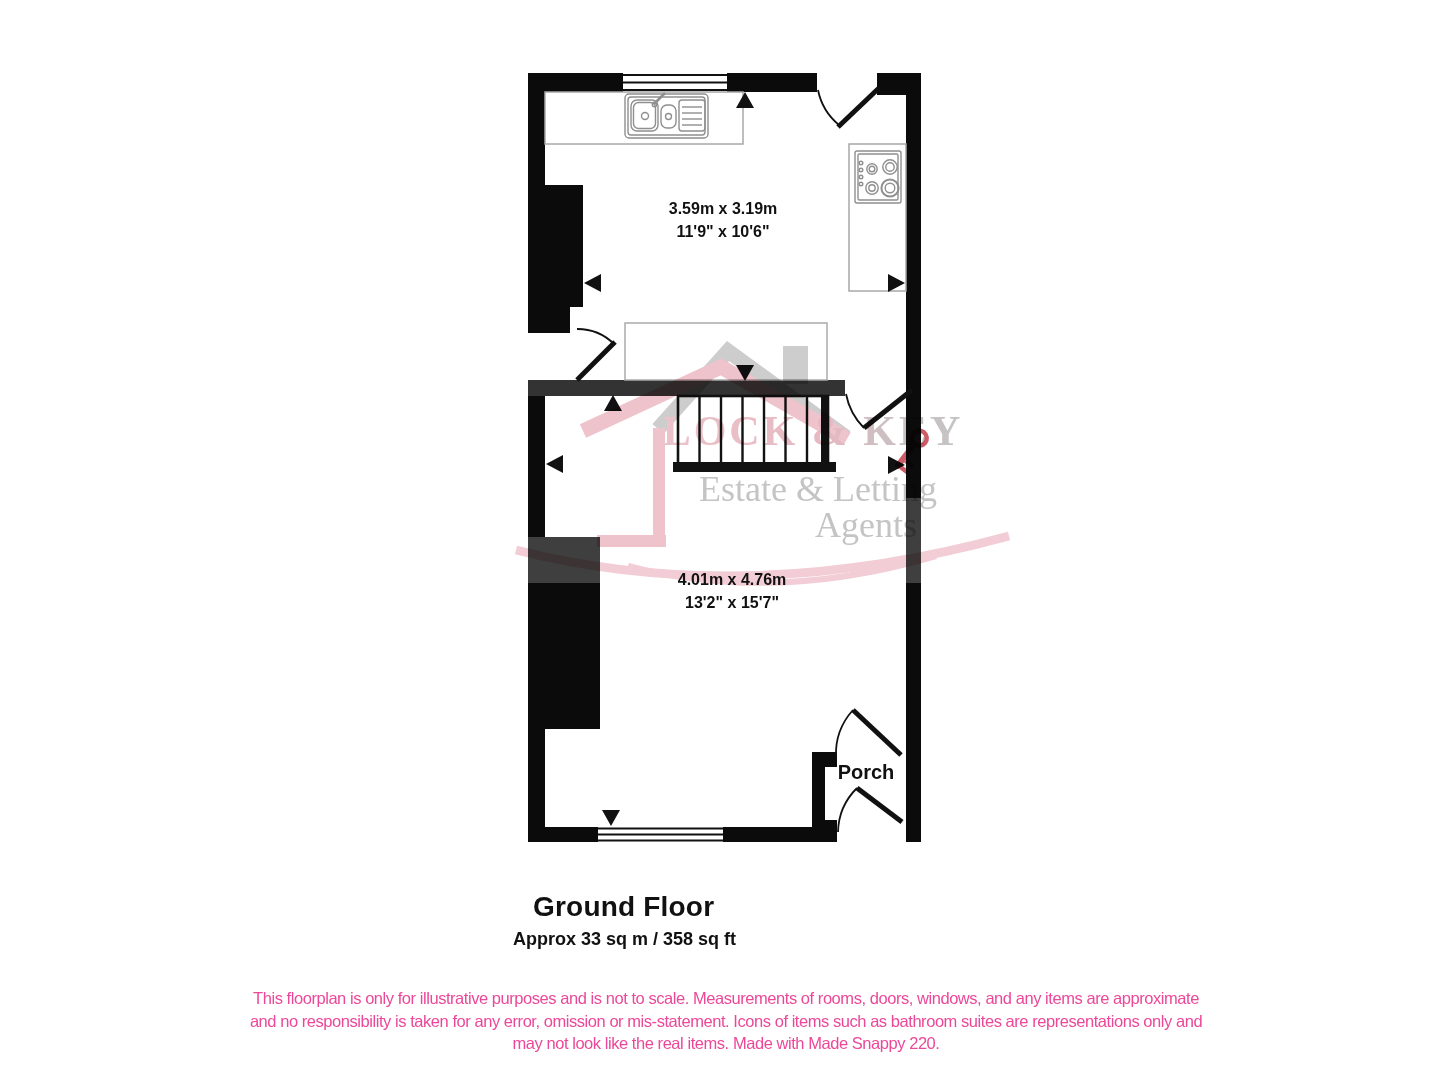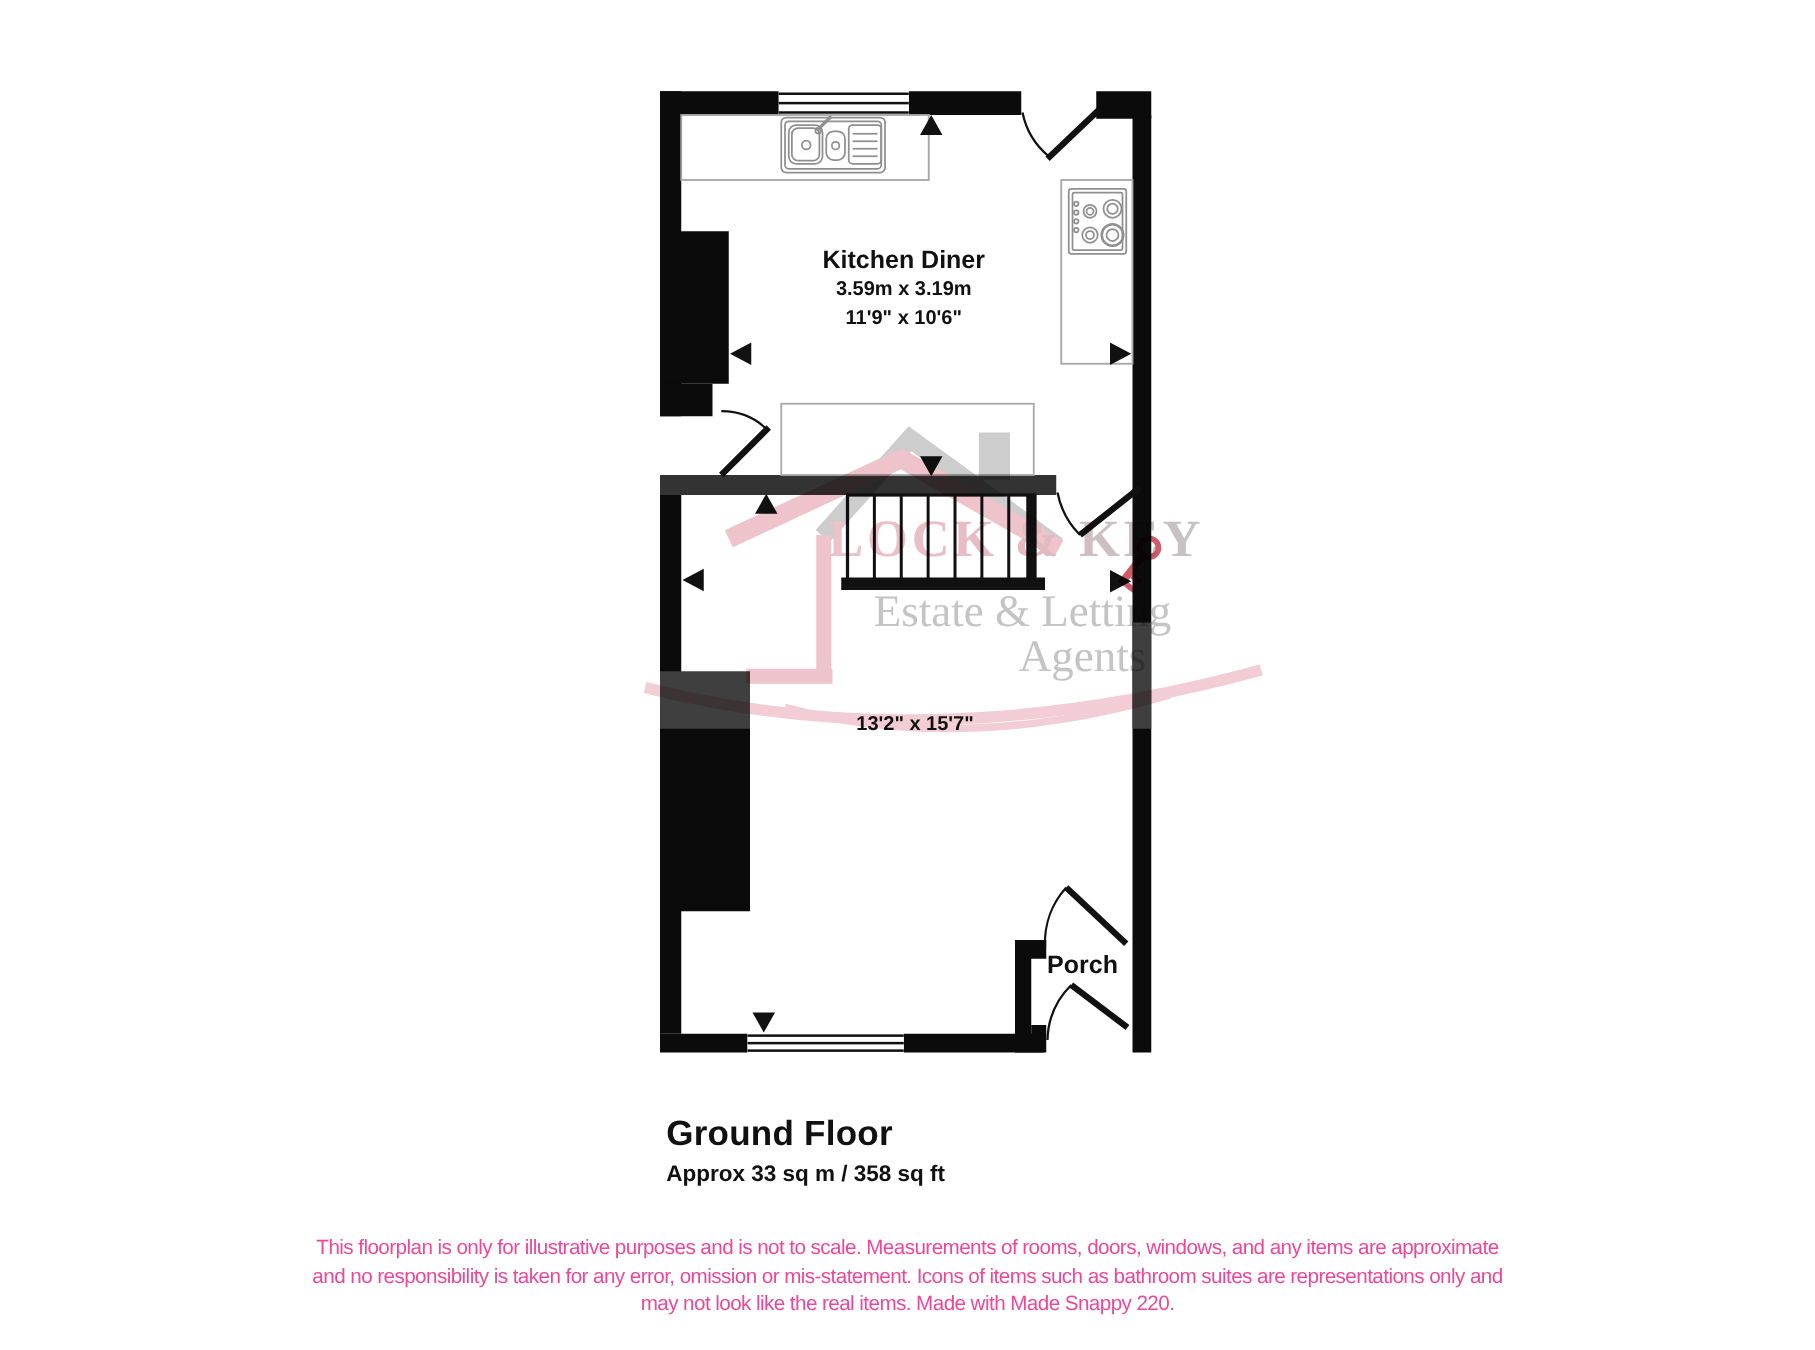--- a/index.html
+++ b/index.html
@@ -9,21 +9,21 @@
   }
   .plan-svg{position:absolute;left:0;top:0;}
   .room-label{position:absolute;text-align:center;line-height:23px;}
   .room-label .room-name{font-weight:bold;font-size:20px;}
   .room-label .room-dim{font-weight:700;font-size:16px;}
   .kitchen-label{left:573px;top:197px;width:300px;}
   .lounge-label{left:582px;top:568px;width:300px;}
   .porch-label{left:806px;top:761px;width:120px;}
   .porch-label .room-name{font-size:20px;}
   .floor-title{position:absolute;left:533px;top:891px;font-size:28px;font-weight:700;letter-spacing:0.2px;}
-  .floor-area{position:absolute;left:533px;top:929px;font-size:18px;font-weight:bold;}
+  .floor-area{position:absolute;left:513px;top:929px;font-size:18px;font-weight:bold;}
   .disclaimer{
     position:absolute;left:126px;top:987px;width:1200px;text-align:center;
     font-size:16.5px;line-height:22.5px;letter-spacing:-0.45px;font-weight:400;color:#ec4899;
   }
   .wm{mix-blend-mode:multiply;}
   .wm-serif{font-family:"Liberation Serif", serif;}
 </style>
 </head>
 <body>
 
@@ -186,26 +186,26 @@
       <g transform="translate(910,450) rotate(38)" opacity="0.85">
         <circle cx="0" cy="-15" r="7.5" fill="none" stroke="#c5404d" stroke-width="4.5"></circle>
         <rect x="-3" y="-9" width="6" height="31" fill="#c5404d"></rect>
         <rect x="3" y="9" width="9" height="4.5" fill="#c5404d"></rect>
         <rect x="3" y="17" width="9" height="4.5" fill="#c5404d"></rect>
       </g>
     </g>
   </svg>
 
   <div class="room-label kitchen-label">
-    <div class="room-name">Kitchen Diner</div>
     <div class="room-dim">3.59m x 3.19m</div>
     <div class="room-dim">11'9" x 10'6"</div>
   </div>
 
   <div class="room-label lounge-label">
+    <div class="room-dim">4.01m x 4.76m</div>
     <div class="room-dim">13'2" x 15'7"</div>
   </div>
 
   <div class="room-label porch-label">
     <div class="room-name">Porch</div>
   </div>
 
   <div class="floor-title">Ground Floor</div>
   <div class="floor-area">Approx 33 sq m / 358 sq ft</div>
 

